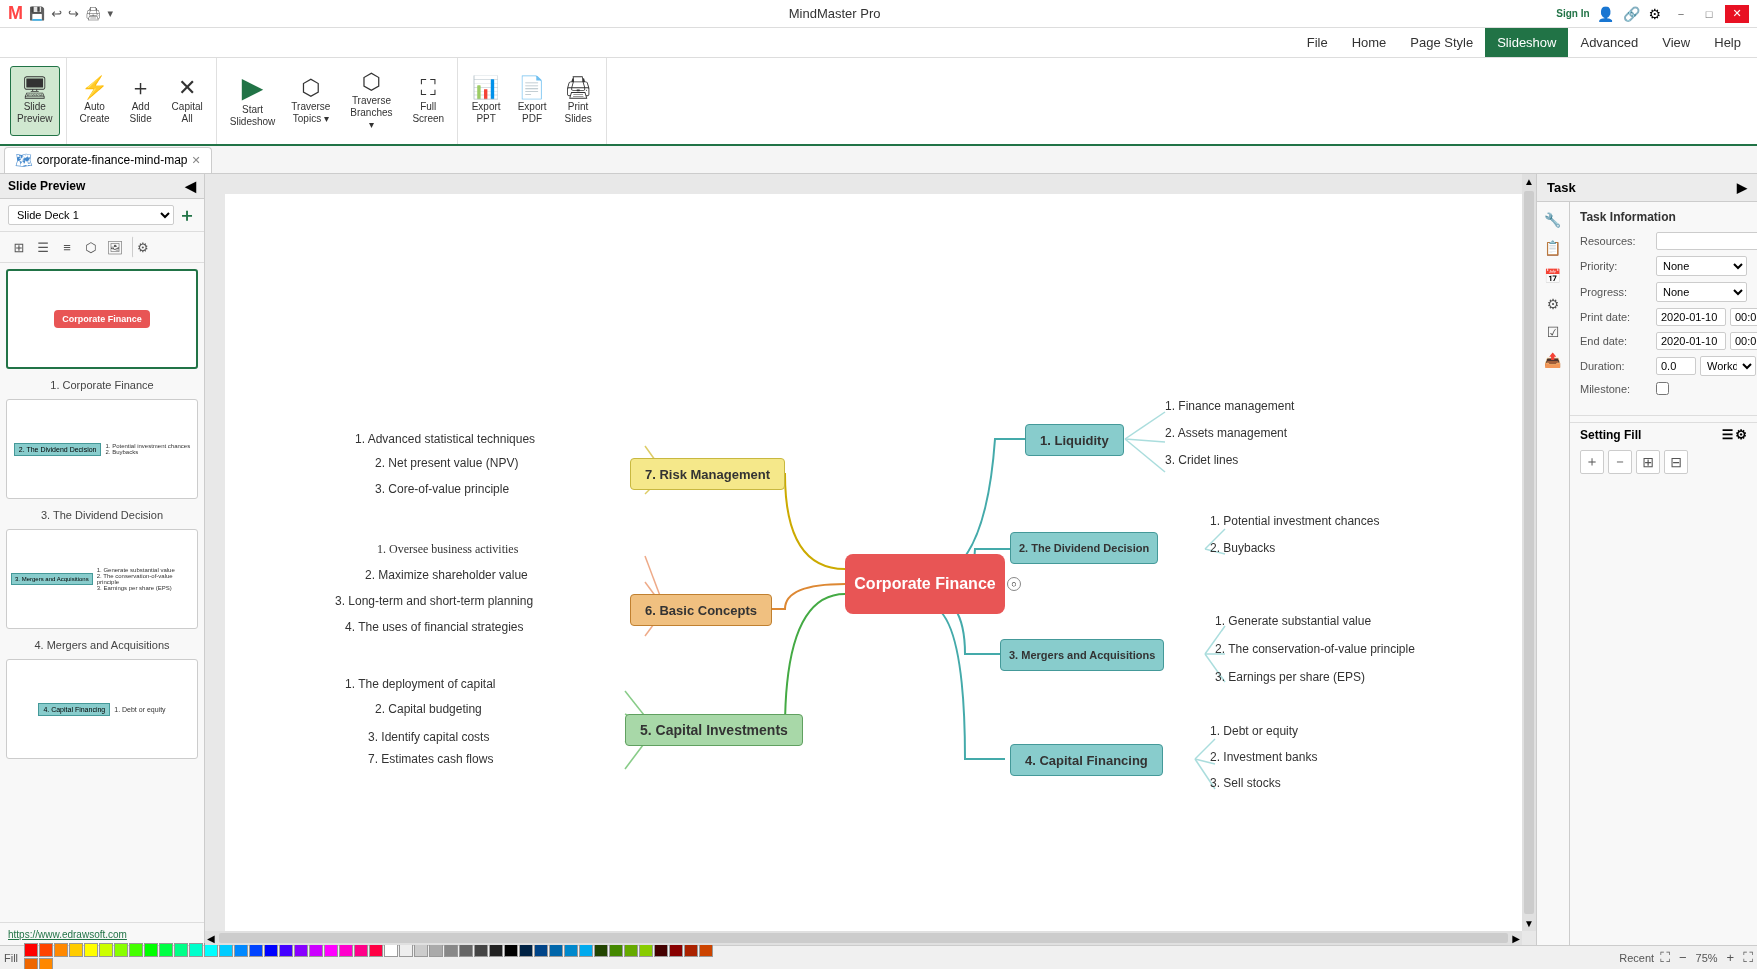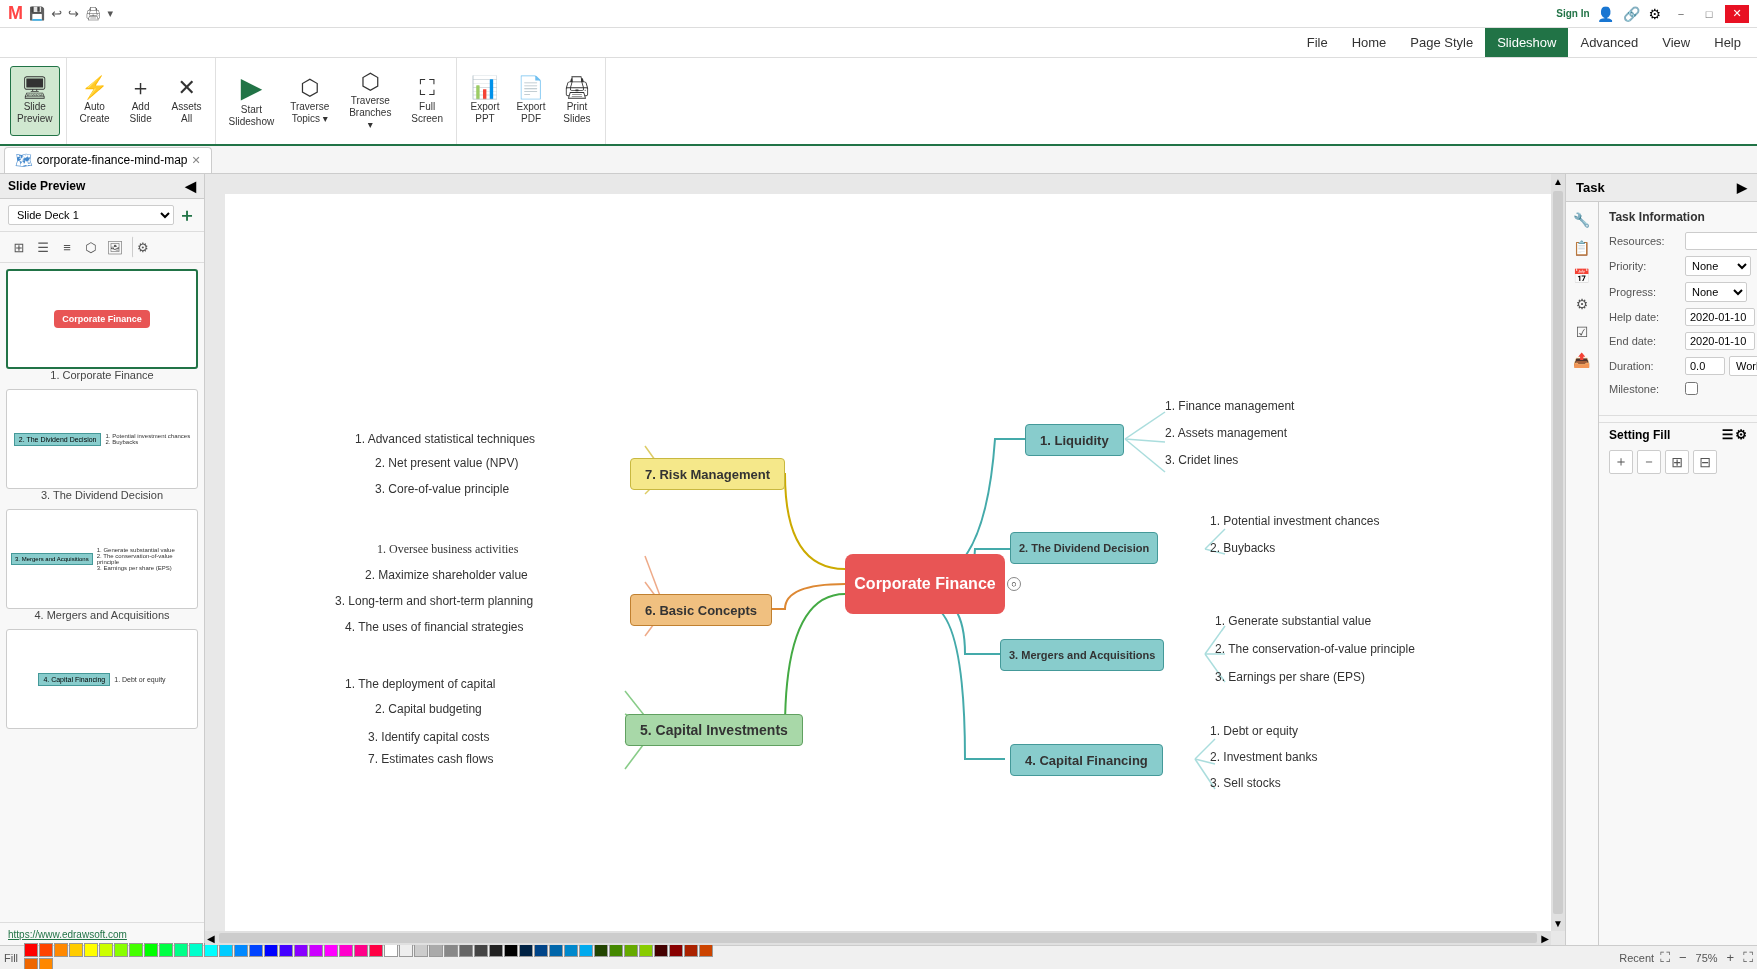--- a/index.html
+++ b/index.html
@@ -194,21 +194,21 @@
       position: relative;
       display: flex;
       align-items: center;
       justify-content: center;
     }
     .slide-thumb.selected { border: 2px solid #217346; }
     .slide-label {
       font-size: 11px;
       color: #444;
       text-align: center;
-      margin-top: 0;
+      margin-top: 10px;
     }
 
     
     #canvas-area {
       flex: 1;
       background: #e8e8e8;
       position: relative;
       overflow: hidden;
     }
     #canvas {
@@ -267,21 +267,21 @@
       background: #f0c080;
       border: 1px solid #c08030;
     }
     .node-teal {
       background: #88cccc;
       border: 1px solid #449999;
     }
 
     
     #right-panel {
-      width: 192px;
+      width: 221px;
       background: #f8f8f8;
       border-left: 1px solid #ccc;
       display: flex;
       flex-direction: column;
     }
     #right-panel-header {
       display: flex;
       align-items: center;
       justify-content: space-between;
       padding: 6px 10px;
@@ -395,20 +395,21 @@
 
 <div id="titlebar">
   <div style="display:flex;align-items:center;gap:6px;">
     <span style="color:#ff4444;font-size:18px;font-weight:bold;">M</span>
     <span style="font-size:13px;color:#555;cursor:pointer;">💾</span>
     <span style="font-size:13px;color:#555;cursor:pointer;">↩</span>
     <span style="font-size:13px;color:#555;cursor:pointer;">↪</span>
     <span style="font-size:13px;color:#555;cursor:pointer;">🖨</span>
     <span style="font-size:11px;color:#555;cursor:pointer;">▾</span>
   </div>
+  <div class="title">MindMaster Pro</div>
   <div style="display:flex;align-items:center;gap:8px;">
     <span style="color:#217346;font-size:10px;font-weight:bold;cursor:pointer;">Sign In</span>
     <span style="font-size:14px;cursor:pointer;">👤</span>
     <span style="font-size:14px;cursor:pointer;">🔗</span>
     <span style="font-size:14px;cursor:pointer;">⚙</span>
     <div class="win-controls">
       <div class="win-btn">−</div>
       <div class="win-btn">□</div>
       <div class="win-btn close">✕</div>
     </div>
@@ -442,21 +443,21 @@
         <span class="label">Auto
 Create</span>
       </div>
       <div class="ribbon-btn">
         <span class="icon">＋</span>
         <span class="label">Add
 Slide</span>
       </div>
       <div class="ribbon-btn">
         <span class="icon">✕</span>
-        <span class="label">Assets
+        <span class="label">Capital
 All</span>
       </div>
     </div>
   </div>
   <div class="ribbon-group">
     <div class="ribbon-group-buttons">
       <div class="ribbon-btn">
         <span class="icon" style="font-size:28px;color:#217346;">▶</span>
         <span class="label">Start
 Slideshow</span>
@@ -715,21 +716,21 @@
             <span class="task-label">Progress:</span>
             <select class="task-select">
               <option>None</option>
               <option>25%</option>
               <option>50%</option>
               <option>75%</option>
               <option>100%</option>
             </select>
           </div>
           <div class="task-row">
-            <span class="task-label">Help date:</span>
+            <span class="task-label">Print date:</span>
             <input class="task-input" type="text" value="2020-01-10" style="width: 70px;">
             <input class="task-input" type="text" value="00:00" style="width: 38px;">
           </div>
           <div class="task-row">
             <span class="task-label">End date:</span>
             <input class="task-input" type="text" value="2020-01-10" style="width: 70px;">
             <input class="task-input" type="text" value="00:00" style="width: 38px;">
           </div>
           <div class="task-row">
             <span class="task-label">Duration:</span>

